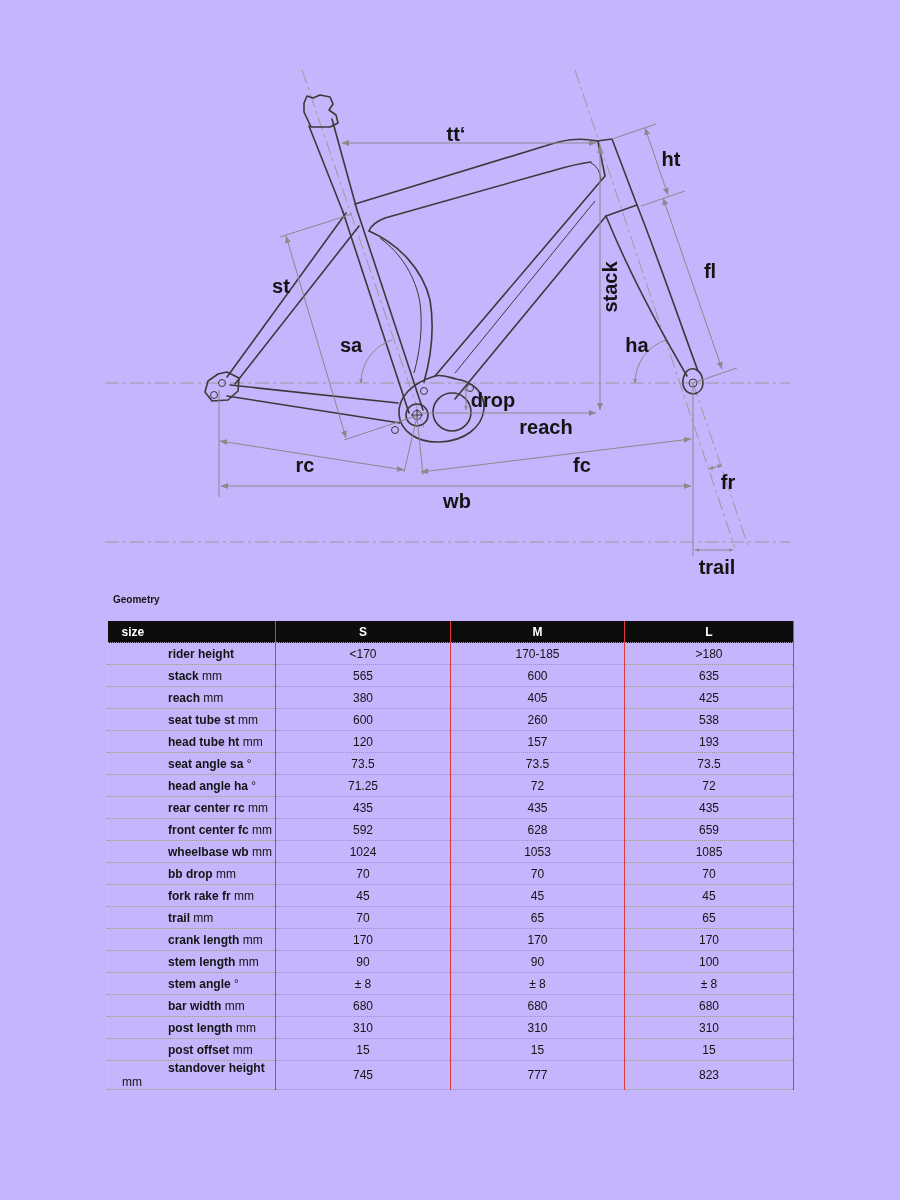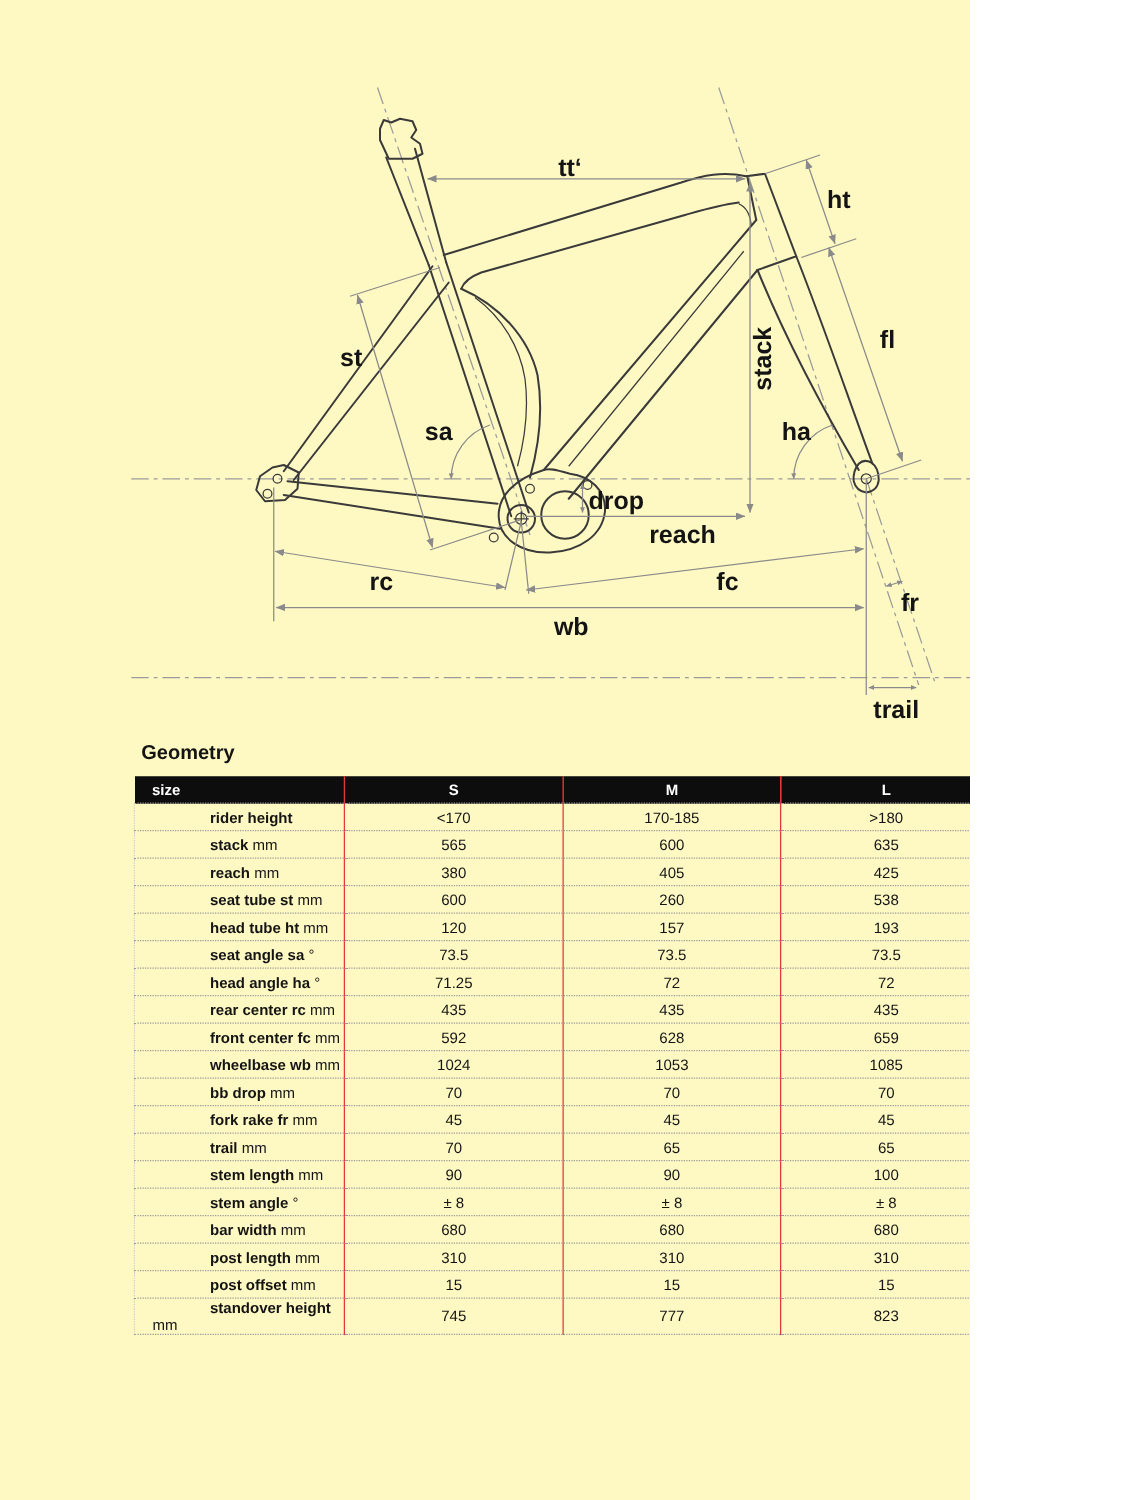--- a/index.html
+++ b/index.html
@@ -1,27 +1,27 @@
 <!DOCTYPE html>
 <html style="--red: #e2383c; --hdr: #0d0d0d;"><head>
 <meta charset="utf-8">
 <style>
   :root{
     --red:#e2383c; --hdr:#0d0d0d; --frame:#3a3a3a; --dim:#8a8a8a; --ink:#141414;
   }
   html,body{margin:0;padding:0;background:#fff;}
-  .page{position:relative;width:776px;height:1200px;background:#fef9c3;overflow:hidden;
+  .page{position:relative;width:900px;height:1200px;background:#c4b5fd;overflow:hidden;
         font-family:"Liberation Sans",sans-serif;color:var(--ink);}
   svg.diagram{position:absolute;left:0;top:0;}
   .frame{fill:none;stroke:var(--frame);stroke-width:1.6;stroke-linejoin:round;stroke-linecap:round;}
   .frame-thin{fill:none;stroke:var(--frame);stroke-width:1;}
   .axis{fill:none;stroke:#9a9a9a;stroke-width:1;stroke-dasharray:14 4 3 4;}
   .dim{fill:none;stroke:var(--dim);stroke-width:1;}
   .dlbl{font-family:"Liberation Sans",sans-serif;font-size:20px;font-weight:bold;fill:var(--ink);text-anchor:middle;}
-  .geo-heading{position:absolute;left:113px;top:594px;font-size:16px;font-weight:bold;}
+  .geo-heading{position:absolute;left:113px;top:594px;font-size:10px;font-weight:bold;}
   table.geo{position:absolute;left:107px;top:621px;width:686px;border-collapse:collapse;
             font-size:12px;table-layout:fixed;}
   table.geo th{background:var(--hdr);color:#fff;font-weight:bold;height:21px;padding:0;}
   table.geo th.c0{text-align:left;padding-left:14px;}
   table.geo td{height:21px;padding:0;border-bottom:1px dotted #999;}
   table.geo td.lblcell{padding-left:14px;border-left:1px dotted #ccc;}
   table.geo td.lblcell .b{font-weight:bold;margin-left:46px;}
   table.geo td.lblcell .u{font-weight:normal;}
   table.geo td.val{text-align:center;}
   table.geo th.rb, table.geo td.rb{border-left:1px solid var(--red);}
@@ -213,20 +213,26 @@
           <td class="val rb">45</td>
           <td class="val rb re">45</td>
         </tr>
         <tr>
           <td class="lblcell"><span class="b">trail</span><span class="u"> mm</span></td>
           <td class="val rb">70</td>
           <td class="val rb">65</td>
           <td class="val rb re">65</td>
         </tr>
         <tr>
+          <td class="lblcell"><span class="b">crank length</span><span class="u"> mm</span></td>
+          <td class="val rb">170</td>
+          <td class="val rb">170</td>
+          <td class="val rb re">170</td>
+        </tr>
+        <tr>
           <td class="lblcell"><span class="b">stem length</span><span class="u"> mm</span></td>
           <td class="val rb">90</td>
           <td class="val rb">90</td>
           <td class="val rb re">100</td>
         </tr>
         <tr>
           <td class="lblcell"><span class="b">stem angle</span><span class="u"> °</span></td>
           <td class="val rb">± 8</td>
           <td class="val rb">± 8</td>
           <td class="val rb re">± 8</td>

